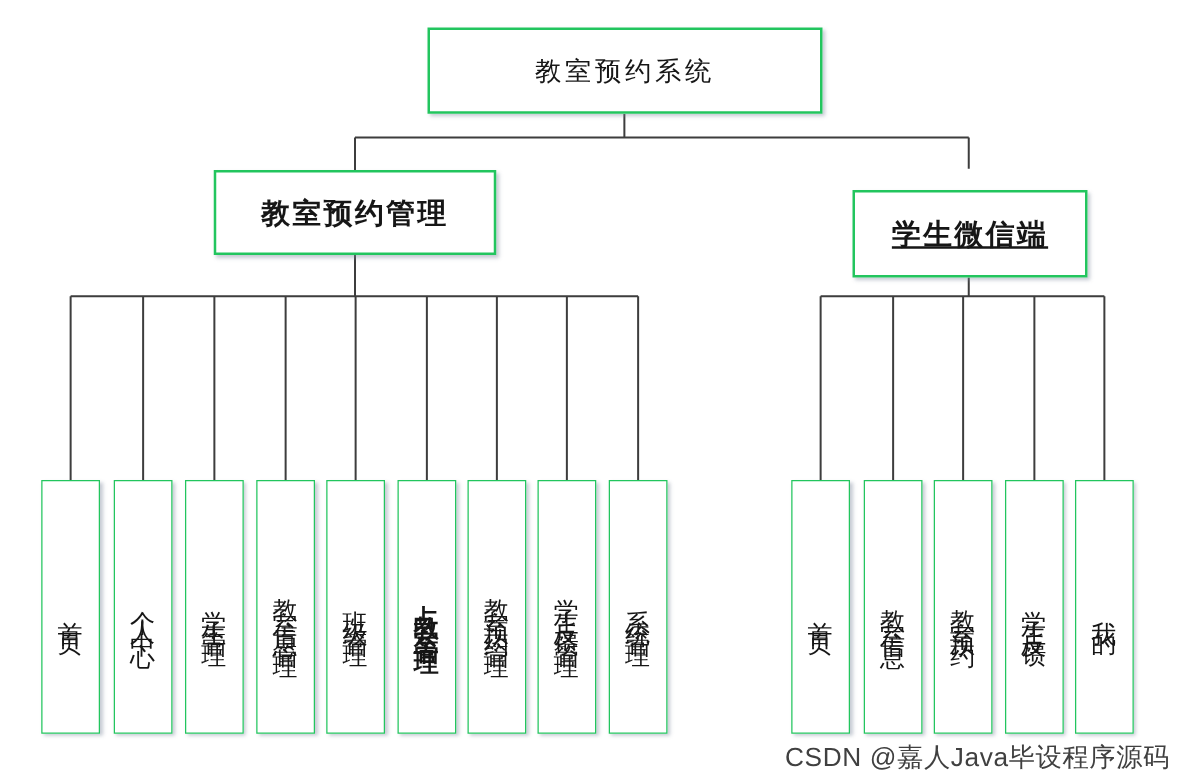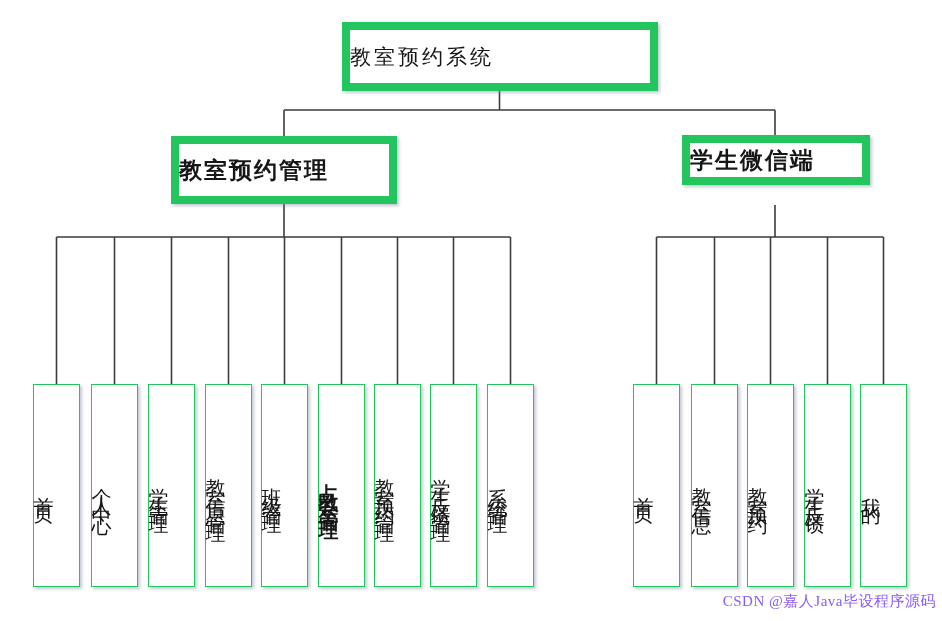--- a/index.html
+++ b/index.html
@@ -14,61 +14,61 @@
   }
   svg.wires {
     position: absolute;
     left: 0; top: 0;
     width: 942px; height: 621px;
     pointer-events: none;
   }
   .node {
     position: absolute;
     background: #ffffff;
-    border: 8px solid #22c55e;
+    border: 2px solid #22c55e;
     box-shadow: 2px 2px 3px rgba(125,135,155,0.45);
     display: flex;
     align-items: center;
-    justify-content: flex-start;
+    justify-content: center;
     box-sizing: border-box;
     text-align: center;
   }
   .node.root {
     left: 342px; top: 22px; width: 316px; height: 69px;
     font-size: 21px; letter-spacing: 3px;
   }
   .node.branch {
     font-size: 23px; font-weight: bold;
     font-family: "DejaVu Sans", sans-serif;
     letter-spacing: 2px;
   }
   .node.branch.admin   { left: 171px; top: 136px; width: 226px; height: 68px; }
-  .node.branch.student { left: 682px; top: 135px; width: 188px; height: 50px; }
+  .node.branch.student { left: 682px; top: 152px; width: 188px; height: 70px; text-decoration: underline; }
   .node.leaf {
     top: 384px; width: 47px; height: 203px;
     border-width: 1.5px;
   }
   .vtext {
     writing-mode: vertical-rl;
     text-orientation: upright;
     font-size: 20px;
     letter-spacing: 9px;
     line-height: 1;
     white-space: nowrap;
     
     margin-bottom: -9px;
   }
   .node.leaf.bold .vtext { font-weight: bold; font-family: "DejaVu Sans", sans-serif; }
   .watermark {
     position: absolute;
     right: 6px;
     top: 592px;
-    font-size: 15px;
-    color: #8b5cf6;
-    font-family: Liberation Serif, serif;
+    font-size: 21px;
+    color: #404040;
+    font-family: Liberation Sans, sans-serif;
     letter-spacing: 0.5px;
   }
 </style>
 </head>
 <body>
 
 <div class="stage">
 
   <svg class="wires" viewBox="0 0 942 621" xmlns="http://www.w3.org/2000/svg">
     <g stroke="#3d3d3d" stroke-width="1.6" fill="none">

